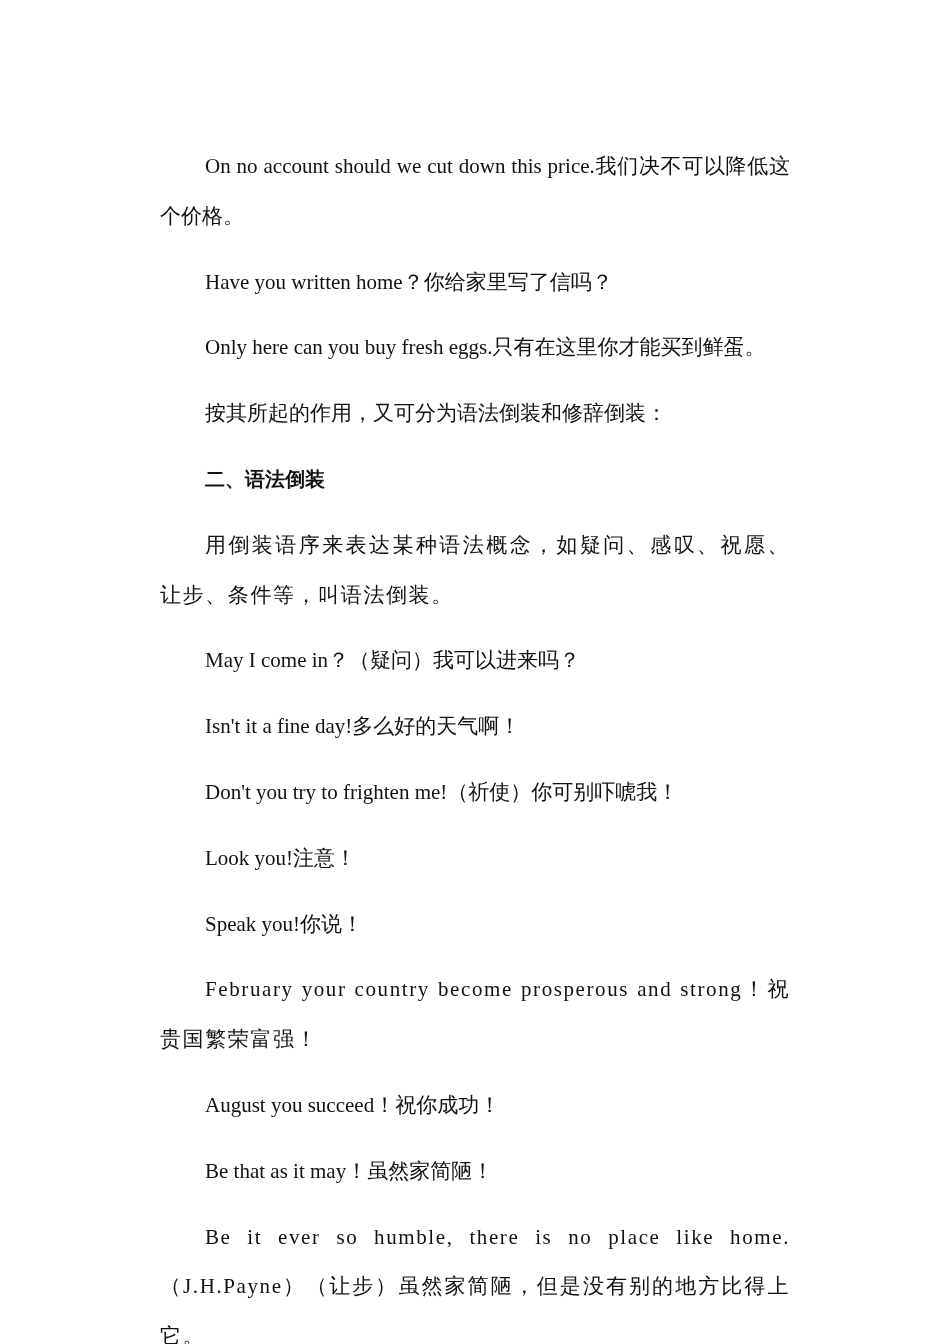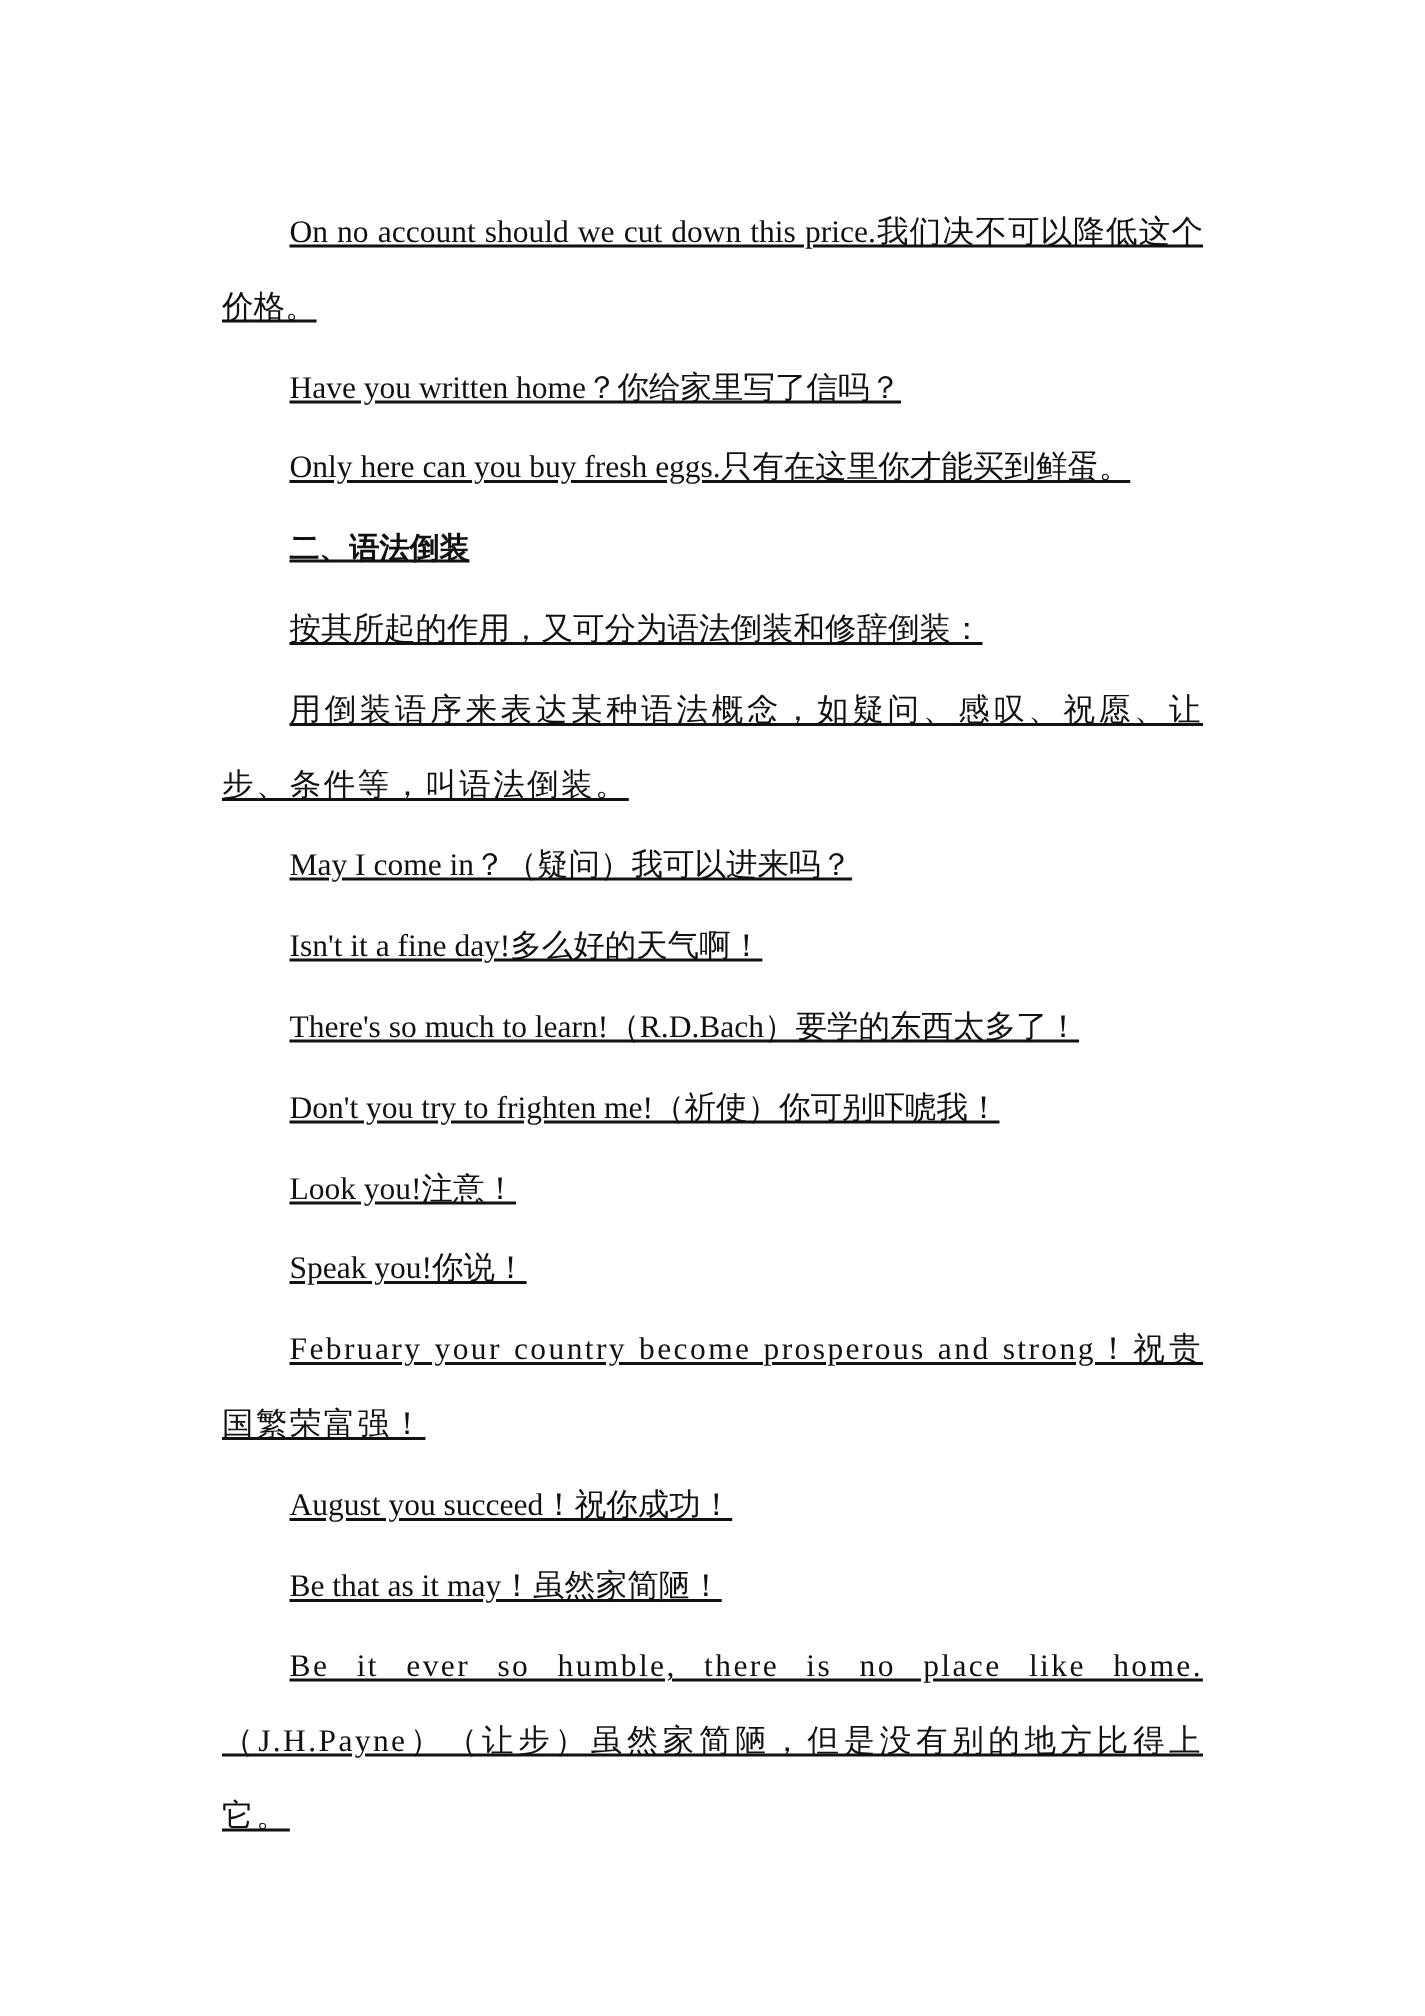--- a/index.html
+++ b/index.html
@@ -7,37 +7,36 @@
   .page {
     position: absolute;
     left: 144px;
     top: 126px;
     width: 662px;
     font-family: "Liberation Serif", "DejaVu Serif", serif;
     font-size: 21px;
     line-height: 49.8px;
     color: #111111;
   }
-  .p { margin: 4px; text-indent: 45px; text-align: justify; text-decoration: underline; }
+  .p { margin: 16px; text-indent: 45px; text-align: justify; }
   .p.heading { font-weight: bold; font-family: "DejaVu Sans", "Liberation Sans", sans-serif; font-size: 20px; }
   .wide { letter-spacing: 1.6px; }
 </style>
 </head>
 <body>
 
 <div class="page">
   <p class="p">On no account should we cut down this price.我们决不可以降低这个价格。</p>
   <p class="p">Have you written home？你给家里写了信吗？</p>
   <p class="p">Only here can you buy fresh eggs.只有在这里你才能买到鲜蛋。</p>
+  <p class="p">按其所起的作用，又可分为语法倒装和修辞倒装：</p>
   <p class="p heading">二、语法倒装</p>
-  <p class="p">按其所起的作用，又可分为语法倒装和修辞倒装：</p>
   <p class="p wide">用倒装语序来表达某种语法概念，如疑问、感叹、祝愿、让步、条件等，叫语法倒装。</p>
   <p class="p">May I come in？（疑问）我可以进来吗？</p>
   <p class="p">Isn't it a fine day!多么好的天气啊！</p>
-  <p class="p">There's so much to learn!（R.D.Bach）要学的东西太多了！</p>
   <p class="p">Don't you try to frighten me!（祈使）你可别吓唬我！</p>
   <p class="p">Look you!注意！</p>
   <p class="p">Speak you!你说！</p>
   <p class="p wide">February your country become prosperous and strong！祝贵国繁荣富强！</p>
   <p class="p">August you succeed！祝你成功！</p>
   <p class="p">Be that as it may！虽然家简陋！</p>
   <p class="p wide">Be it ever so humble, there is no place like home.（J.H.Payne）（让步）虽然家简陋，但是没有别的地方比得上它。</p>
 </div>
 
 </body></html>

